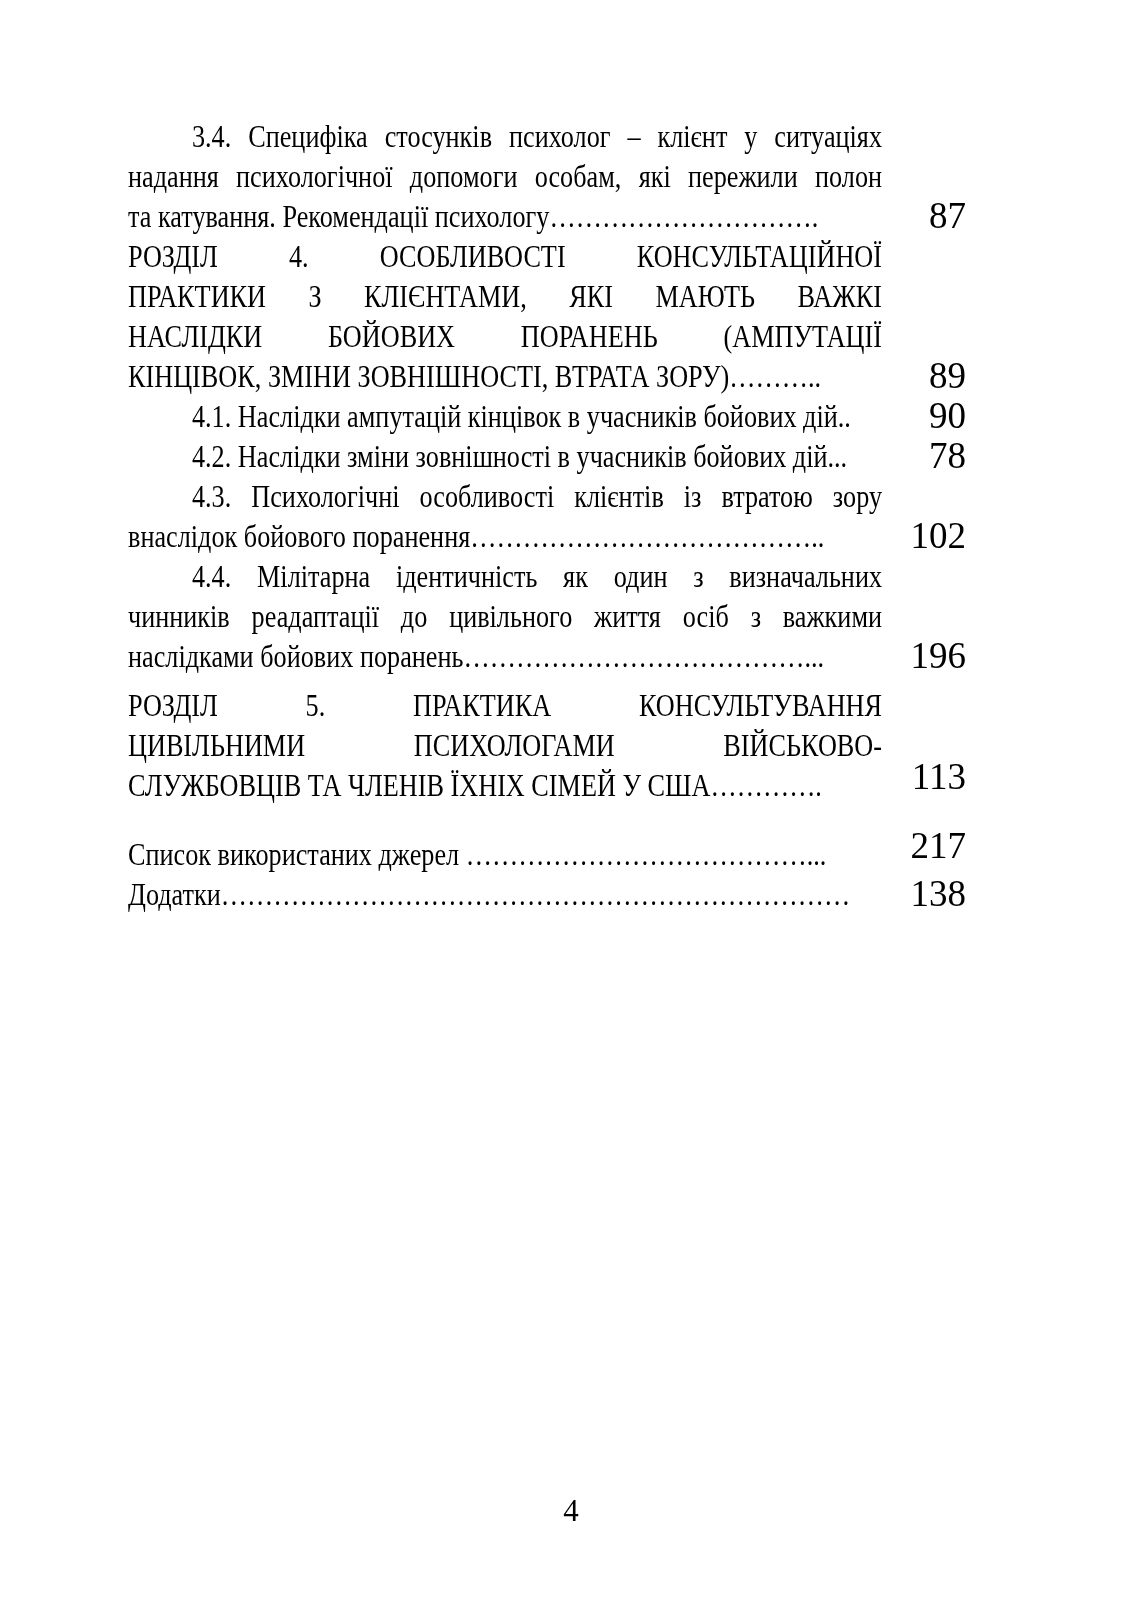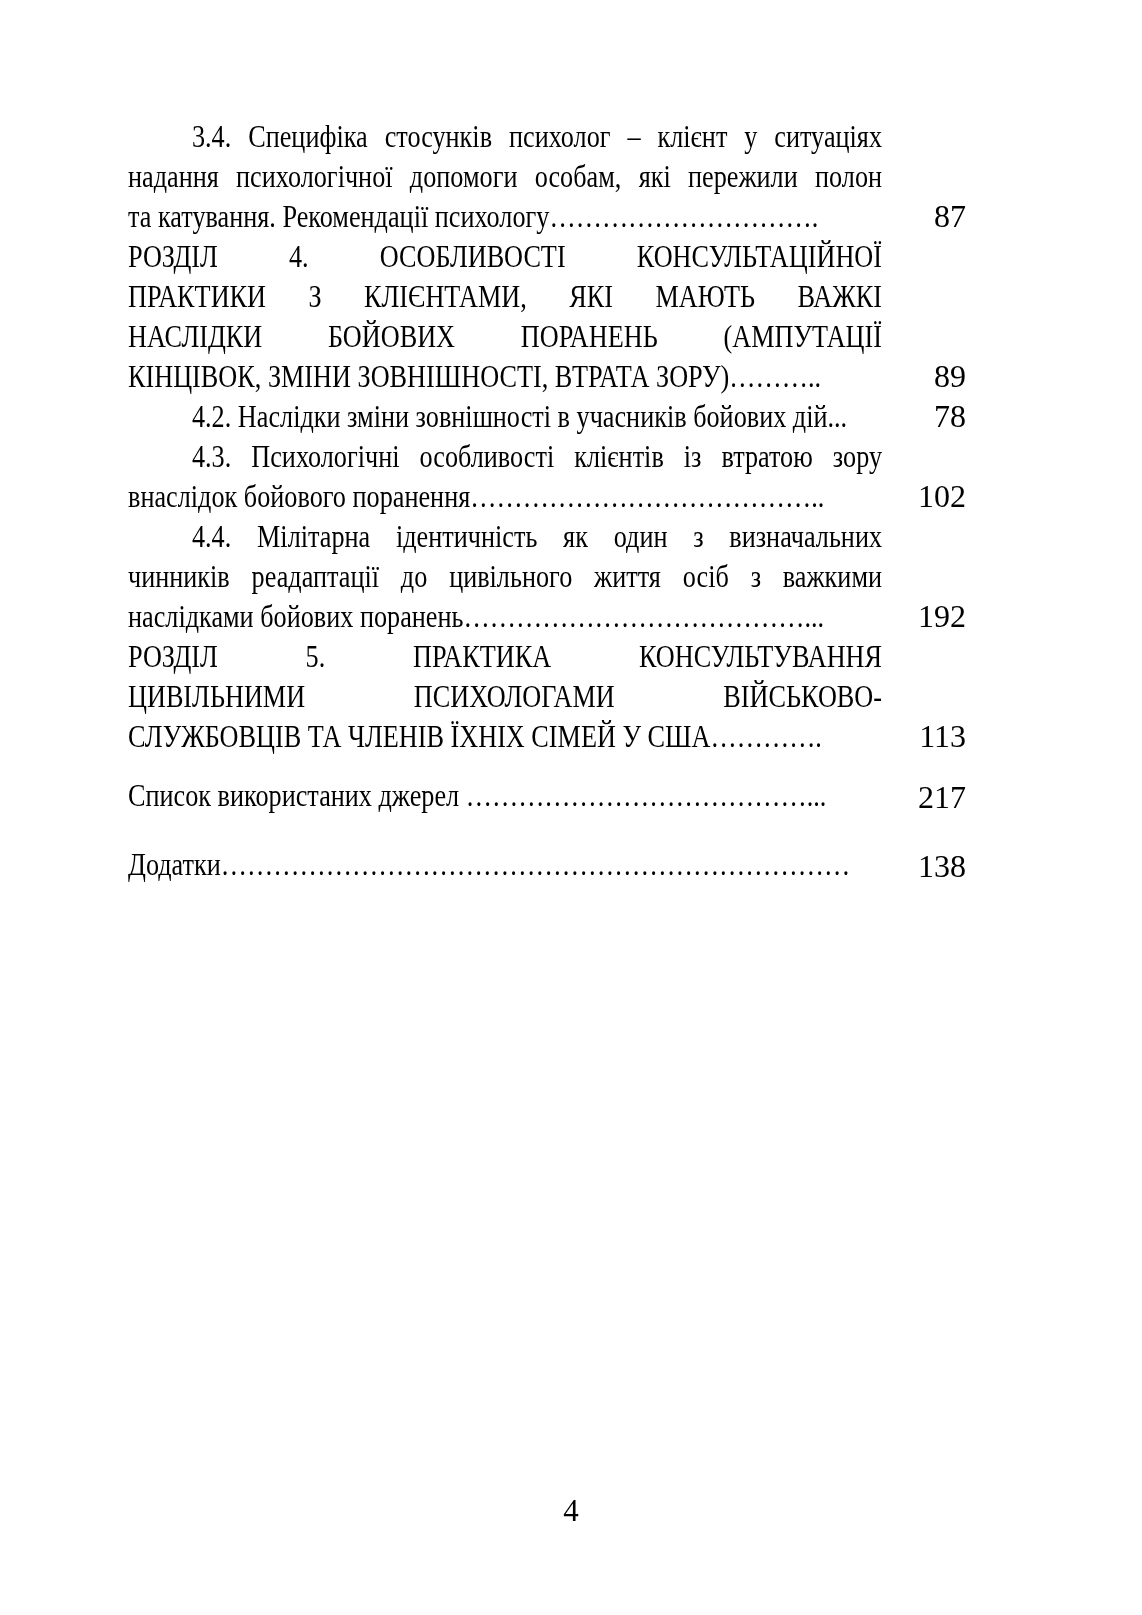--- a/index.html
+++ b/index.html
@@ -22,21 +22,21 @@
   }
   
   .toc {
     position: absolute;
     left: 128px;
     top: 116px;
     width: 838px;
   }
   .toc-row {
     display: flex;
-    align-items: center;
+    align-items: flex-end;
   }
   
   .toc-row:nth-child(7),
   .toc-row:nth-child(8) { margin-top: 9px; }
   
   .toc-row:nth-child(7) .num,
   .toc-row:nth-child(8) .num { position: relative; top: -8px; margin-top: 20px; }
 
   .text-outer {
     flex: 0 0 754px;
@@ -61,21 +61,21 @@
   .line.last {
     white-space: nowrap;
   }
   
   .toc-row.subsection .line:first-child {
     text-indent: 78px;
   }
   .num {
     flex: 1 1 auto;
     text-align: right;
-    font-size: 32px;
+    font-size: 37px;
     line-height: 40px;
     align-self: flex-end;
   }
   .footer-num {
     position: absolute;
     top: 1491px;
     left: 0;
     width: 100%;
     text-align: center;
     font-size: 31px;
@@ -104,20 +104,28 @@
             <div class="line just">ПРАКТИКИ З КЛІЄНТАМИ, ЯКІ МАЮТЬ ВАЖКІ</div>
             <div class="line just">НАСЛІДКИ БОЙОВИХ ПОРАНЕНЬ (АМПУТАЦІЇ</div>
             <div class="line last">КІНЦІВОК, ЗМІНИ ЗОВНІШНОСТІ, ВТРАТА ЗОРУ)………..</div>
           </div>
         </div>
         <div class="num">89</div>
       </div>
       <div class="toc-row subsection">
         <div class="text-outer">
           <div class="text">
+            <div class="line last">4.1. Наслідки ампутацій кінцівок в учасників бойових дій..</div>
+          </div>
+        </div>
+        <div class="num">90</div>
+      </div>
+      <div class="toc-row subsection">
+        <div class="text-outer">
+          <div class="text">
             <div class="line last">4.2. Наслідки зміни зовнішності в учасників бойових дій...</div>
           </div>
         </div>
         <div class="num">78</div>
       </div>
       <div class="toc-row subsection">
         <div class="text-outer">
           <div class="text">
             <div class="line just">4.3. Психологічні особливості клієнтів із втратою зору</div>
             <div class="line last">внаслідок бойового поранення…………………………………..</div>
@@ -126,21 +134,21 @@
         <div class="num">102</div>
       </div>
       <div class="toc-row subsection">
         <div class="text-outer">
           <div class="text">
             <div class="line just">4.4. Мілітарна ідентичність як один з визначальних</div>
             <div class="line just">чинників реадаптації до цивільного життя осіб з важкими</div>
             <div class="line last">наслідками бойових поранень…………………………………...</div>
           </div>
         </div>
-        <div class="num">192</div>
+        <div class="num">196</div>
       </div>
       <div class="toc-row chapter">
         <div class="text-outer">
           <div class="text">
             <div class="line just">РОЗДІЛ 5. ПРАКТИКА КОНСУЛЬТУВАННЯ</div>
             <div class="line just">ЦИВІЛЬНИМИ ПСИХОЛОГАМИ ВІЙСЬКОВО-</div>
             <div class="line last">СЛУЖБОВЦІВ ТА ЧЛЕНІВ ЇХНІХ СІМЕЙ У США………….</div>
           </div>
         </div>
         <div class="num">113</div>

